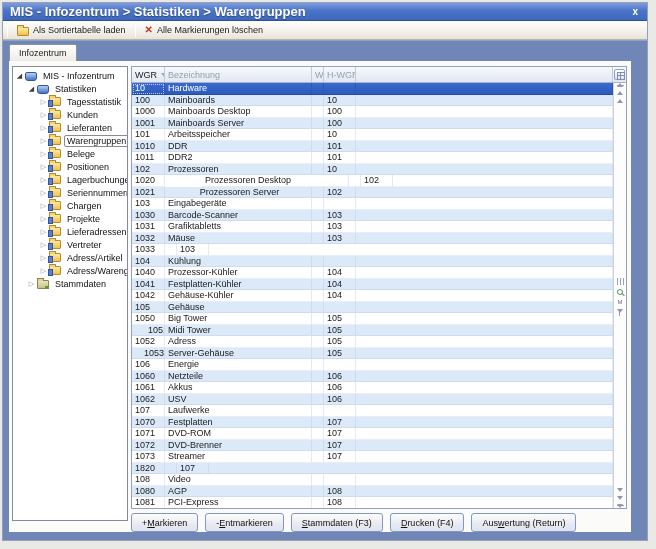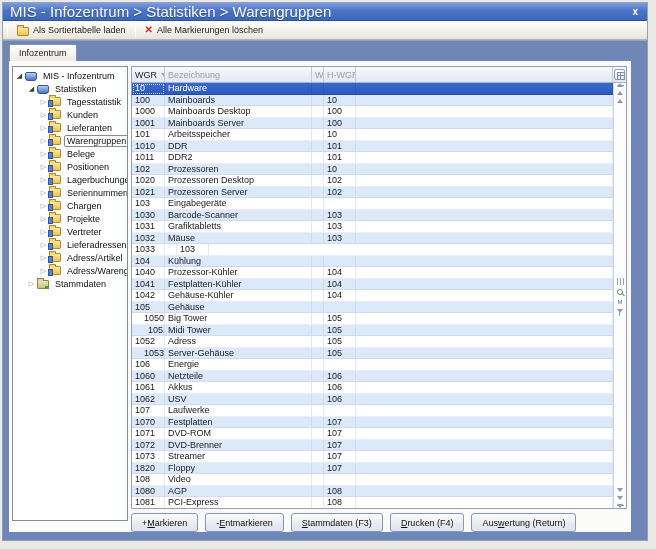--- a/index.html
+++ b/index.html
@@ -18,21 +18,21 @@
   
   .titlebar {
     height:18px; flex:0 0 18px;
     background:linear-gradient(180deg,#7momo 0%,#4a74c8 100%);
     background:linear-gradient(180deg,#7d9cdd 0%,#4a74c8 45%,#3e68ba 100%);
     border-bottom:1px solid #2c4f96;
     display:flex; align-items:center; justify-content:space-between;
     padding:0 7px;
   }
   .titlebar .title {
-    color:#fff; font-size:15px; font-weight:normal;
+    color:#fff; font-size:13px; font-weight:bold;
     text-shadow:0 1px 1px rgba(0,0,0,.35); white-space:nowrap;
   }
   .titlebar .close {
     color:#fff; font-size:10px; font-weight:bold; line-height:10px;
     cursor:default; padding:0 2px;
   }
   
   .toolbar {
     height:19px; flex:0 0 19px;
     background:linear-gradient(180deg,#ffffff 0%,#f3f1ea 55%,#e7e4da 100%);
@@ -237,26 +237,26 @@
             <span class="tree-label">Chargen</span>
           </div>
           <div class="tree-row" style="padding-left: 26px;">
             <span class="tw col">▷</span>
             <span class="tree-ico folder-ico tree-folder"></span>
             <span class="tree-label">Projekte</span>
           </div>
           <div class="tree-row" style="padding-left: 26px;">
             <span class="tw col">▷</span>
             <span class="tree-ico folder-ico tree-folder"></span>
+            <span class="tree-label">Lieferadressen</span>
+          </div>
+          <div class="tree-row" style="padding-left: 26px;">
+            <span class="tw col">▷</span>
+            <span class="tree-ico folder-ico tree-folder"></span>
             <span class="tree-label">Vertreter</span>
-          </div>
-          <div class="tree-row" style="padding-left: 26px;">
-            <span class="tw col">▷</span>
-            <span class="tree-ico folder-ico tree-folder"></span>
-            <span class="tree-label">Lieferadressen</span>
           </div>
           <div class="tree-row" style="padding-left: 26px;">
             <span class="tw col">▷</span>
             <span class="tree-ico folder-ico tree-folder"></span>
             <span class="tree-label">Adress/Artikel</span>
           </div>
           <div class="tree-row" style="padding-left: 26px;">
             <span class="tw col">▷</span>
             <span class="tree-ico folder-ico tree-folder"></span>
             <span class="tree-label">Adress/Warengruppen</span>
@@ -341,28 +341,28 @@
               </div>
               <div class="row alt">
                 <div class="c first" style="flex: 0 0 33px;">102</div>
                 <div class="c" style="flex: 0 0 147px;">Prozessoren</div>
                 <div class="c" style="flex: 0 0 12px;"></div>
                 <div class="c" style="flex: 0 0 32px;">10</div>
                 <div class="c" style="flex: 1 1 auto;"></div>
               </div>
               <div class="row">
                 <div class="c first" style="flex: 0 0 33px;">1020</div>
-                <div class="c" style="flex: 0 0 147px;">Prozessoren Desktop</div>
+                <div class="c" style="flex: 0 0 147px; margin-left: 37px;">Prozessoren Desktop</div>
                 <div class="c" style="flex: 0 0 12px;"></div>
                 <div class="c" style="flex: 0 0 32px;">102</div>
                 <div class="c" style="flex: 1 1 auto;"></div>
               </div>
               <div class="row alt">
                 <div class="c first" style="flex: 0 0 33px;">1021</div>
-                <div class="c" style="flex: 0 0 147px;">Prozessoren Server</div>
+                <div class="c" style="flex: 0 0 147px; text-align: center;">Prozessoren Server</div>
                 <div class="c" style="flex: 0 0 12px;"></div>
                 <div class="c" style="flex: 0 0 32px;">102</div>
                 <div class="c" style="flex: 1 1 auto;"></div>
               </div>
               <div class="row">
                 <div class="c first" style="flex: 0 0 33px;">103</div>
                 <div class="c" style="flex: 0 0 147px;">Eingabegeräte</div>
                 <div class="c" style="flex: 0 0 12px;"></div>
                 <div class="c" style="flex: 0 0 32px;"></div>
                 <div class="c" style="flex: 1 1 auto;"></div>
@@ -423,21 +423,21 @@
                 <div class="c" style="flex: 1 1 auto;"></div>
               </div>
               <div class="row alt">
                 <div class="c first" style="flex: 0 0 33px;">105</div>
                 <div class="c" style="flex: 0 0 147px;">Gehäuse</div>
                 <div class="c" style="flex: 0 0 12px;"></div>
                 <div class="c" style="flex: 0 0 32px;"></div>
                 <div class="c" style="flex: 1 1 auto;"></div>
               </div>
               <div class="row">
-                <div class="c first" style="flex: 0 0 33px; text-align: right;">1050</div>
+                <div class="c first" style="flex: 0 0 33px;">1050</div>
                 <div class="c" style="flex: 0 0 147px;">Big Tower</div>
                 <div class="c" style="flex: 0 0 12px;"></div>
                 <div class="c" style="flex: 0 0 32px;">105</div>
                 <div class="c" style="flex: 1 1 auto;"></div>
               </div>
               <div class="row alt">
                 <div class="c first" style="flex: 0 0 33px; padding-left: 16px;">1051</div>
                 <div class="c" style="flex: 0 0 147px;">Midi Tower</div>
                 <div class="c" style="flex: 0 0 12px;"></div>
                 <div class="c" style="flex: 0 0 32px;">105</div>
@@ -515,21 +515,20 @@
               </div>
               <div class="row">
                 <div class="c first" style="flex: 0 0 33px;">1073</div>
                 <div class="c" style="flex: 0 0 147px;">Streamer</div>
                 <div class="c" style="flex: 0 0 12px;"></div>
                 <div class="c" style="flex: 0 0 32px;">107</div>
                 <div class="c" style="flex: 1 1 auto;"></div>
               </div>
               <div class="row alt">
                 <div class="c first" style="flex: 0 0 33px;">1820</div>
-                <div class="c" style="flex: 0 0 147px;">Floppy</div>
                 <div class="c" style="flex: 0 0 12px;"></div>
                 <div class="c" style="flex: 0 0 32px;">107</div>
                 <div class="c" style="flex: 1 1 auto;"></div>
               </div>
               <div class="row">
                 <div class="c first" style="flex: 0 0 33px;">108</div>
                 <div class="c" style="flex: 0 0 147px;">Video</div>
                 <div class="c" style="flex: 0 0 12px;"></div>
                 <div class="c" style="flex: 0 0 32px;"></div>
                 <div class="c" style="flex: 1 1 auto;"></div>

